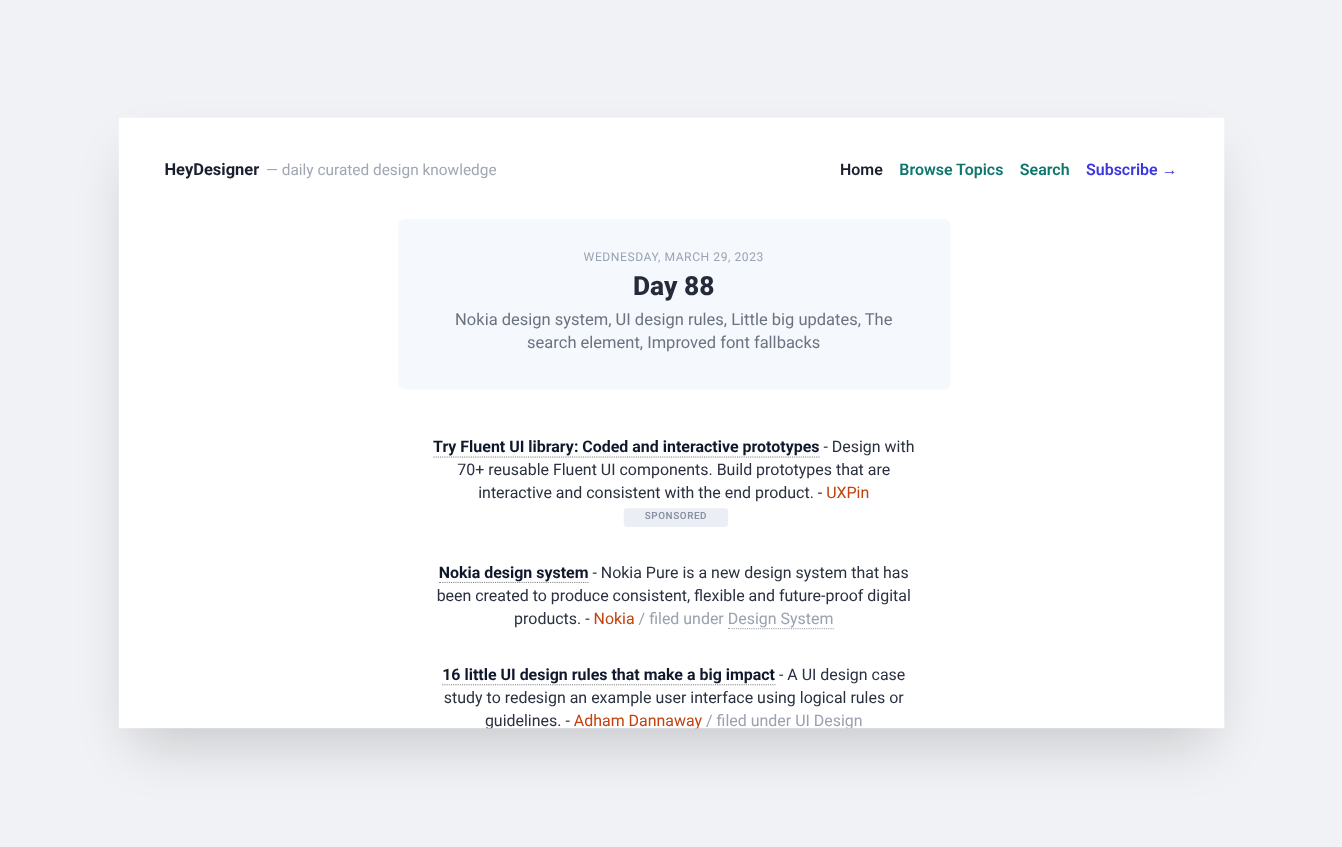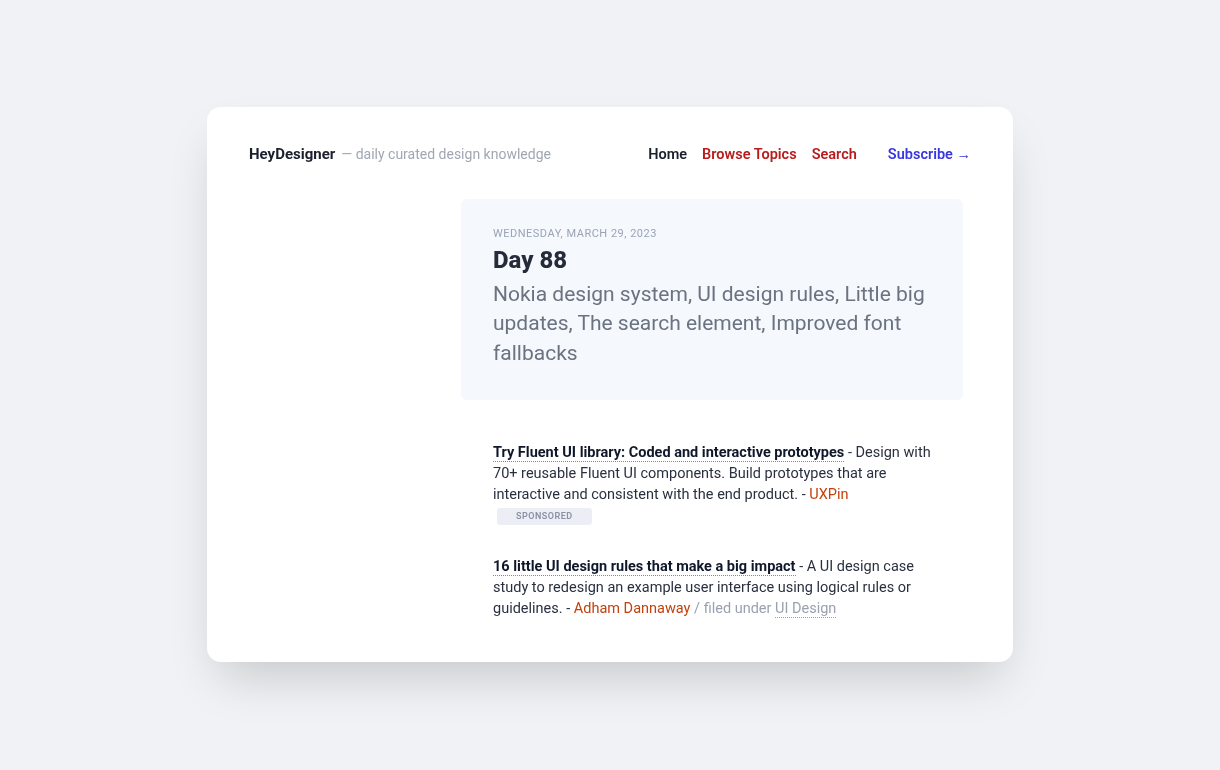--- a/index.html
+++ b/index.html
@@ -10,27 +10,28 @@
     body {
       background: #f0f2f5;
       font-family: -apple-system, BlinkMacSystemFont, "Segoe UI", Roboto, Helvetica, Arial, sans-serif;
       display: flex;
       justify-content: center;
       align-items: flex-start;
       min-height: 770px;
       padding-top: 107px;
     }
     .card {
-      width: 806px;
+      width: 1005px;
       height: 555px;
       background: #fff;
-      border-radius: 14px;
+      border-radius: 0;
       box-shadow: 0 25px 50px -12px rgba(0,0,0,0.18);
       overflow: hidden;
       position: relative;
+      text-align: center;
     }
     .header {
       display: flex;
       justify-content: space-between;
       align-items: center;
       padding: 38px 42px 0 42px;
     }
     .brand {
       display: flex;
       align-items: baseline;
@@ -46,29 +47,28 @@
       color: #a0a6b3;
     }
     .nav {
       display: flex;
       align-items: center;
       gap: 15px;
     }
     .nav-link {
       font-size: 14.5px;
       font-weight: 600;
-      color: #b91c1c;
+      color: #0f766e;
       cursor: pointer;
     }
     .nav-link.active {
       color: #1a1f2e;
     }
     .nav-link.subscribe {
       color: #3a36e0;
-      margin-left: 16px;
     }
     .content {
       padding: 36px 0 0 0;
       margin-left: 254px;
       width: 502px;
     }
     .hero {
       background: #f5f8fc;
       border-radius: 6px;
       padding: 28px 32px 32px 32px;
@@ -79,21 +79,21 @@
       color: #9aa4b5;
       letter-spacing: 0.5px;
     }
     .hero-title {
       font-size: 24px;
       font-weight: 800;
       color: #252b3a;
       margin-top: 6px;
     }
     .hero-subtitle {
-      font-size: 21px;
+      font-size: 15px;
       color: #6b7280;
       margin-top: 6px;
       line-height: 1.4;
     }
     .posts {
       padding: 0 32px;
       margin-top: 42px;
     }
     .post {
       margin-bottom: 30px;
@@ -154,20 +154,23 @@
       <div class="hero-title">Day 88</div>
       <div class="hero-subtitle">Nokia design system, UI design rules, Little big updates, The search element, Improved font fallbacks</div>
     </div>
 
     <div class="posts">
 
       <div class="post">
         <span class="post-title">Try Fluent UI library: Coded and interactive prototypes</span><span> - Design with 70+ reusable Fluent UI components. Build prototypes that are interactive and consistent with the end product. - </span><span class="post-source">UXPin</span><span class="sponsored-badge">SPONSORED</span>
       </div>
 
+      <div class="post">
+        <span class="post-title">Nokia design system</span><span> - Nokia Pure is a new design system that has been created to produce consistent, flexible and future-proof digital products. - </span><span class="post-source">Nokia</span><span class="post-filed"> / filed under </span><span class="post-category">Design System</span>
+      </div>
 
       <div class="post">
         <span class="post-title">16 little UI design rules that make a big impact</span><span> - A UI design case study to redesign an example user interface using logical rules or guidelines. - </span><span class="post-source">Adham Dannaway</span><span class="post-filed"> / filed under </span><span class="post-category">UI Design</span>
       </div>
 
     </div>
   </div>
 </div>
 
 </body></html>

